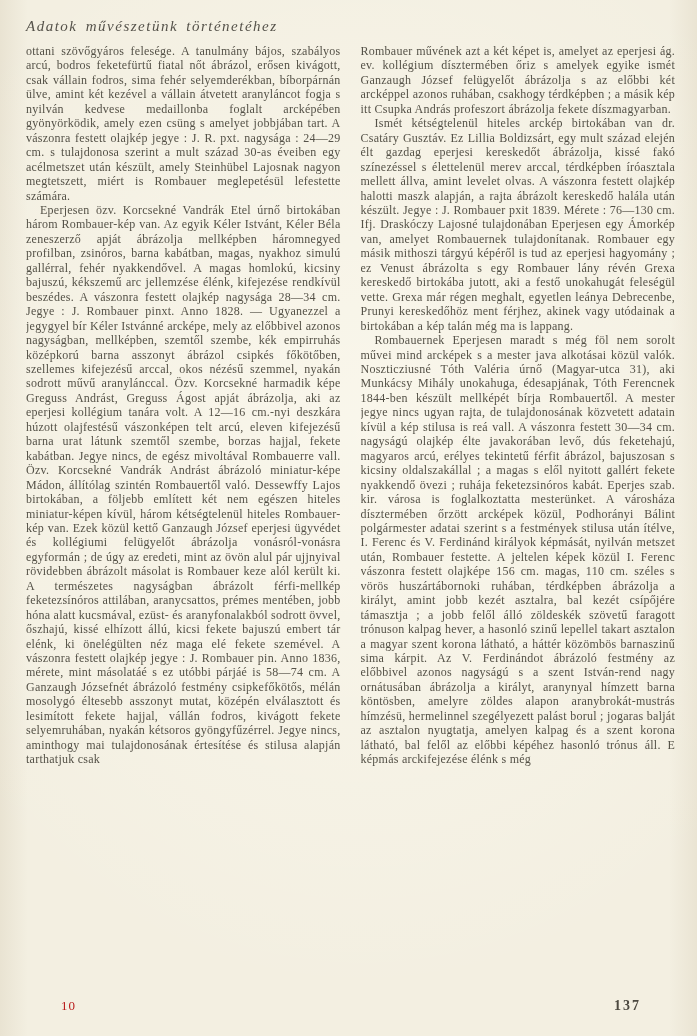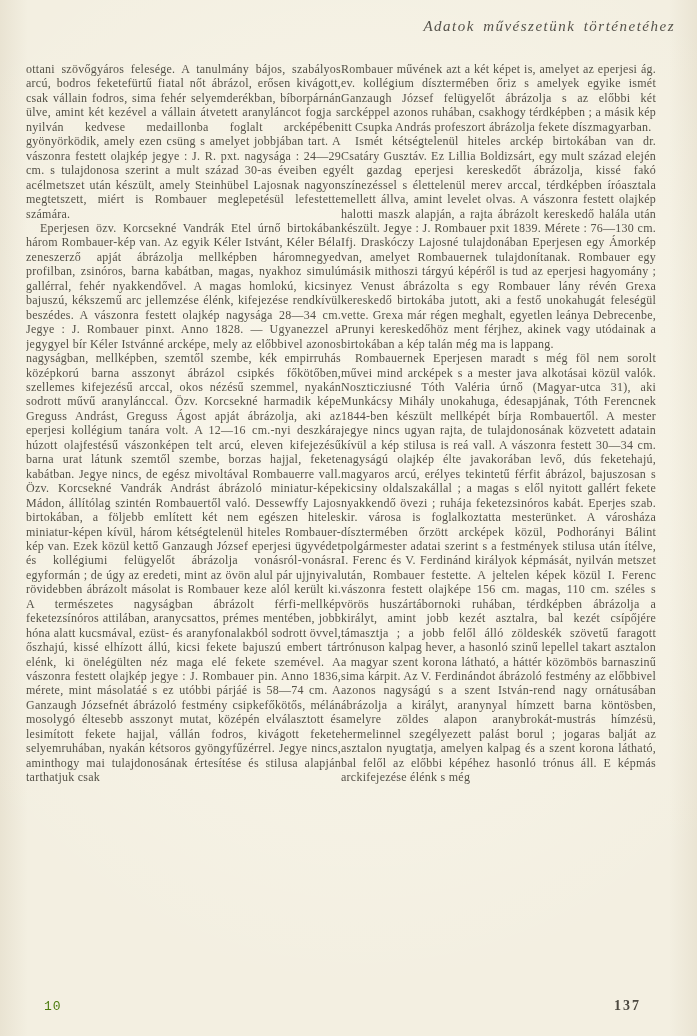--- a/index.html
+++ b/index.html
@@ -18,33 +18,34 @@
     color: #514e44;
   }
   .page {
     position: relative;
     width: 697px;
     height: 1036px;
     box-sizing: border-box;
     padding: 16px 22px 0 26px;
   }
   .running-header {
-    text-align: right;
+    text-align: left;
     font-style: italic;
     font-size: 15px;
     letter-spacing: 1.5px;
     word-spacing: 3px;
     color: #55524a;
     margin: 2px 0 0 0;
     height: 24px;
   }
   .columns {
     display: flex;
     flex-direction: row;
-    margin-top: 20px;
+    gap: 20px;
+    margin-top: 2px;
     height: 934px;
     overflow: hidden;
   }
   .col {
     width: 315px;
     height: 100%;
     overflow: hidden;
     text-align: justify;
     font-size: 12px;
     line-height: 14.45px;
@@ -65,23 +66,22 @@
     left: 26px;
     right: 22px;
     bottom: 22px;
     display: flex;
     justify-content: space-between;
     align-items: flex-end;
   }
   .pageno-left {
     font-size: 13px;
     letter-spacing: 1px;
-    color: #4d7c0f;
-    margin-left: 18px;
-    font-family: Liberation Mono, monospace;
+    color: #b91c1c;
+    margin-left: 35px;
   }
   .pageno-right {
     font-size: 14px;
     font-weight: bold;
     letter-spacing: 2px;
     color: #4c4940;
     margin-right: 34px;
   }
 </style>
 </head>

